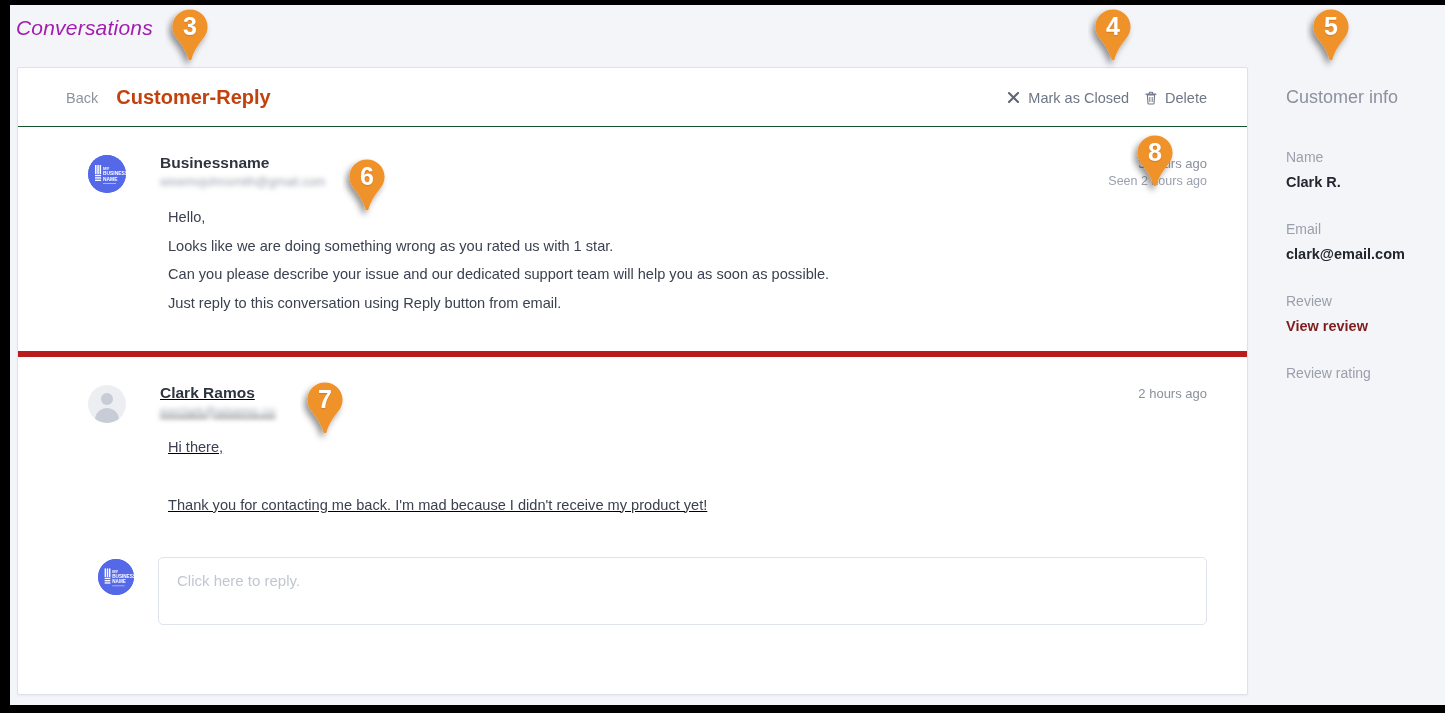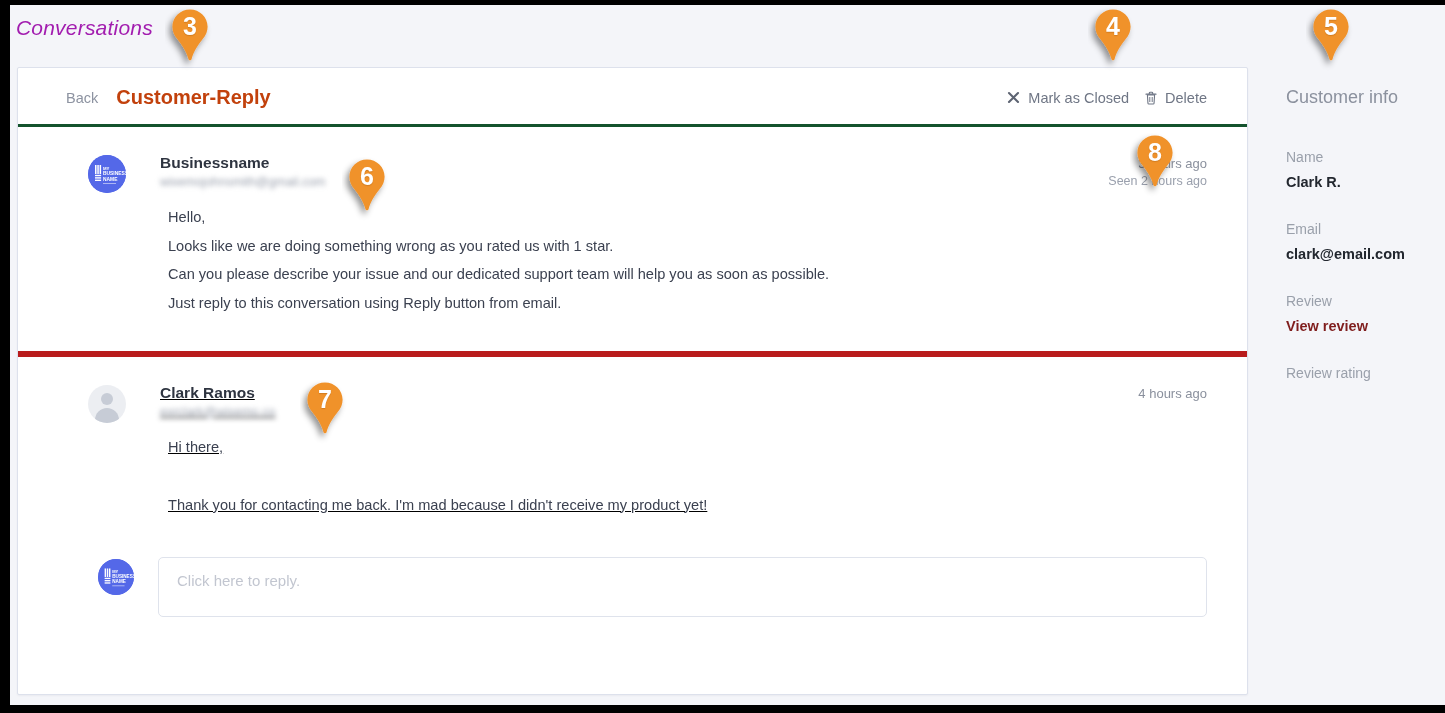--- a/index.html
+++ b/index.html
@@ -53,21 +53,21 @@
     background: #ffffff;
     border: 1px solid #dde1ec;
     border-radius: 2px;
     box-shadow: 0 1px 2px rgba(30,40,80,.05);
   }
 
   
   #conv-toolbar {
     position: relative;
     height: 59px;
-    border-bottom: 3px solid #14532d;
+    border-bottom: 1px solid #14532d;
   }
   #toolbar-left {
     position: absolute;
     left: 48px; top: 0;
     height: 59px;
     display: flex; align-items: center; gap: 18px;
   }
   .tb-back {
     font-size: 14.5px;
     color: #8d93a1;
@@ -187,21 +187,21 @@
     left: 80px;
     top: 6px;
     width: 36px; height: 36px;
     border-radius: 50%;
     background: #5468e8;
     display: flex; align-items: center; justify-content: center;
     overflow: hidden;
   }
   #reply-box {
     margin-left: 62px;
-    height: 60px;
+    height: 68px;
     border: 1px solid #dfe3ec;
     border-radius: 5px;
     background: #fff;
     padding: 14px 18px;
     font-size: 15px;
     color: #c2c6d0;
     cursor: text;
   }
 
   
@@ -339,21 +339,21 @@
 
       <div class="msg divider">
         <div class="avatar generic">
           <span class="person-head"></span>
           <span class="person-body"></span>
         </div>
         <div class="msg-head">
           <div class="sender-name">Clark Ramos</div>
           <div class="sender-email">exrclark@wixemo.co</div>
           <div class="msg-time">
-            <div class="time-main">4 hours ago</div>
+            <div class="time-main">2 hours ago</div>
             <div class="time-seen"></div>
           </div>
         </div>
         <div class="msg-body">
           <p class="para">Hi there,</p>
           <div class="gap"></div>
           <p class="para">Thank you for contacting me back. I'm mad because I didn't receive my product yet!</p>
         </div>
       </div>
 

